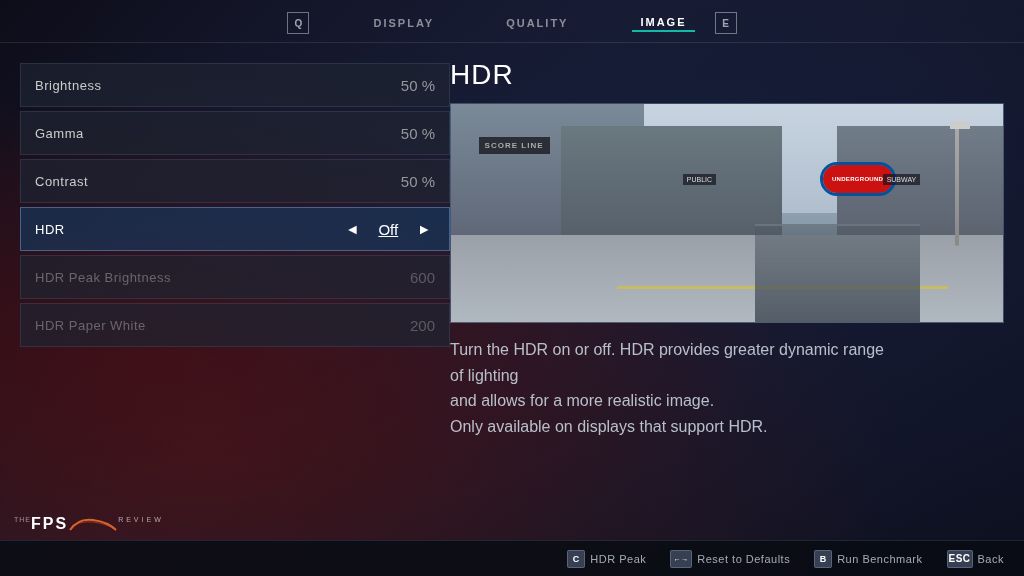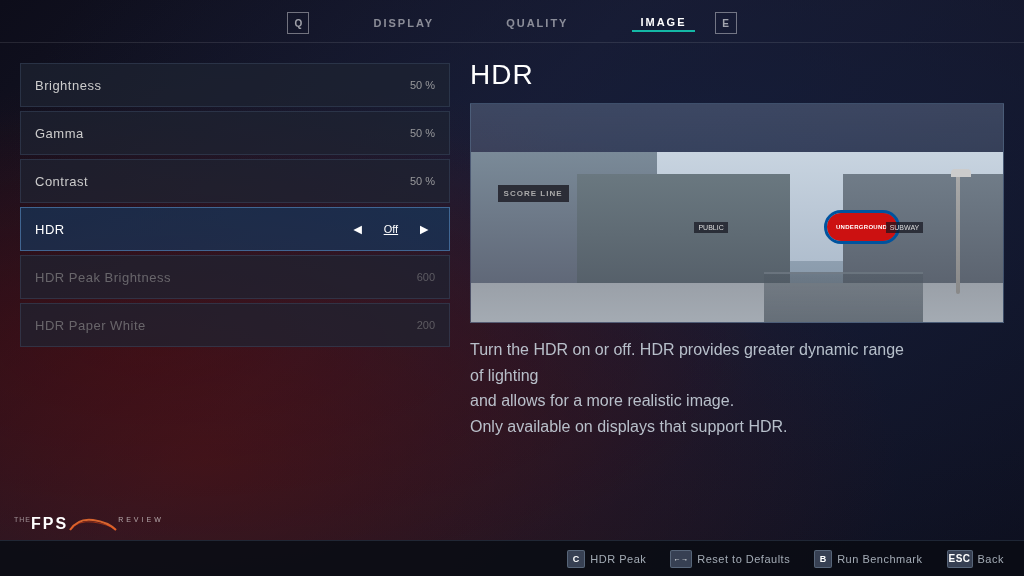--- a/index.html
+++ b/index.html
@@ -74,21 +74,20 @@
       font-weight: bold;
       color: rgba(255,255,255,0.6);
       cursor: pointer;
     }
 
     
     .main-layout {
       display: flex;
       height: calc(100% - 44px - 36px);
       padding: 10px 20px 0 20px;
-      gap: 20px;
     }
 
     
     .left-panel {
       width: 430px;
       flex-shrink: 0;
       display: flex;
       flex-direction: column;
       gap: 4px;
       padding-top: 10px;
@@ -111,21 +110,21 @@
     }
 
     .settings-row-label {
       font-size: 13px;
       color: #ccc;
       font-weight: 400;
       letter-spacing: 0.5px;
     }
 
     .settings-row-value {
-      font-size: 11px;
+      font-size: 15px;
       color: rgba(180,180,180,0.8);
     }
 
     .settings-row.active-row .settings-row-label {
       color: #fff;
     }
 
     .settings-row.active-row .settings-row-value {
       color: #fff;
       text-decoration: underline;
@@ -177,21 +176,20 @@
       overflow: hidden;
       margin-bottom: 14px;
     }
 
     
     .city-scene {
       width: 100%;
       height: 100%;
       position: relative;
       background: linear-gradient(180deg, #b8c8d8 0%, #9aaabb 30%, #8899aa 60%, #aab0b8 100%);
-      margin-top: 48px;
     }
 
     .sky {
       position: absolute;
       top: 0; left: 0; right: 0;
       height: 50%;
       background: linear-gradient(180deg, #c8d4e0 0%, #b0bece 100%);
     }
 
     .building-left {

